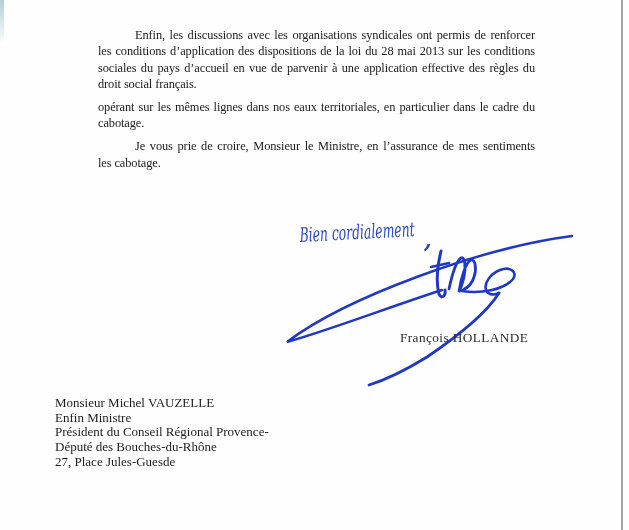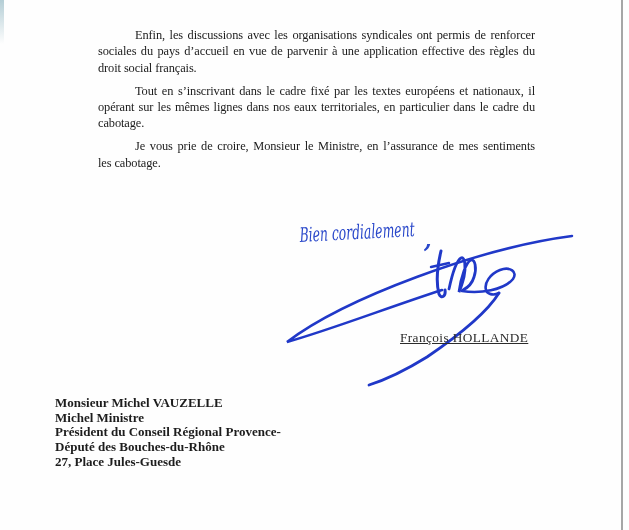--- a/index.html
+++ b/index.html
@@ -68,49 +68,48 @@
 
   
   .signer {
     position: absolute;
     left: 400px;
     top: 330px;
     font-size: 13.3px;
     letter-spacing: 0.4px;
     color: #2b2b2b;
     white-space: nowrap;
-    text-decoration: underline;
   }
 
   
   .recipient {
     position: absolute;
     left: 55px;
     top: 396px;
     font-size: 13px;
     line-height: 14.7px;
     color: #1d1d1d;
   }
-  .recipient .addr-line { white-space: nowrap; font-weight: bold; }
+  .recipient .addr-line { white-space: nowrap; }
 </style>
 </head>
 <body>
 
 <div class="page" style="background: rgb(254, 254, 254);">
 
   <div class="scan-smudge"></div>
 
   <div class="body-text">
       <div class="para">
         <div class="line indent">Enfin, les discussions avec les organisations syndicales ont permis de renforcer</div>
+        <div class="line">les conditions d’application des dispositions de la loi du 28 mai 2013 sur les conditions</div>
         <div class="line">sociales du pays d’accueil en vue de parvenir à une application effective des règles du</div>
         <div class="line last">droit social français.</div>
       </div>
       <div class="para">
-        <div class="line indent">Tout en s’inscrivant dans le cadre fixé par les textes européens et nationaux, il</div>
         <div class="line">opérant sur les mêmes lignes dans nos eaux territoriales, en particulier dans le cadre du</div>
         <div class="line last">cabotage.</div>
       </div>
       <div class="para">
         <div class="line indent">Je vous prie de croire, Monsieur le Ministre, en l’assurance de mes sentiments</div>
         <div class="line last">les cabotage.</div>
       </div>
     </div>
 
   <svg class="sig-svg" viewBox="0 0 629 530" xmlns="http://www.w3.org/2000/svg">
@@ -129,21 +128,21 @@
     <path d="M 462 291 C 480 294, 504 290, 513 279 C 518 272, 510 266, 500 270
              C 490 274, 484 283, 486 290 C 487 294, 493 296, 499 293" fill="none" stroke="#2038c8" stroke-width="2.6" stroke-linecap="round"></path>
 
     <path d="M 499 293 C 486 314, 452 340, 427 357 C 406 370, 388 379, 369 385" fill="none" stroke="#2038c8" stroke-width="2.8" stroke-linecap="round"></path>
   </svg>
 
   <div class="signer">François HOLLANDE</div>
 
   <div class="recipient">
       <div class="addr-line">Monsieur Michel VAUZELLE</div>
-      <div class="addr-line">Michel Ministre</div>
+      <div class="addr-line">Enfin Ministre</div>
       <div class="addr-line">Président du Conseil Régional Provence-</div>
       <div class="addr-line">Député des Bouches-du-Rhône</div>
       <div class="addr-line">27, Place Jules-Guesde</div>
     </div>
 
   <div class="edge-line" style="background: rgb(166, 166, 166);"></div>
 
 </div>
 
 </body></html>

